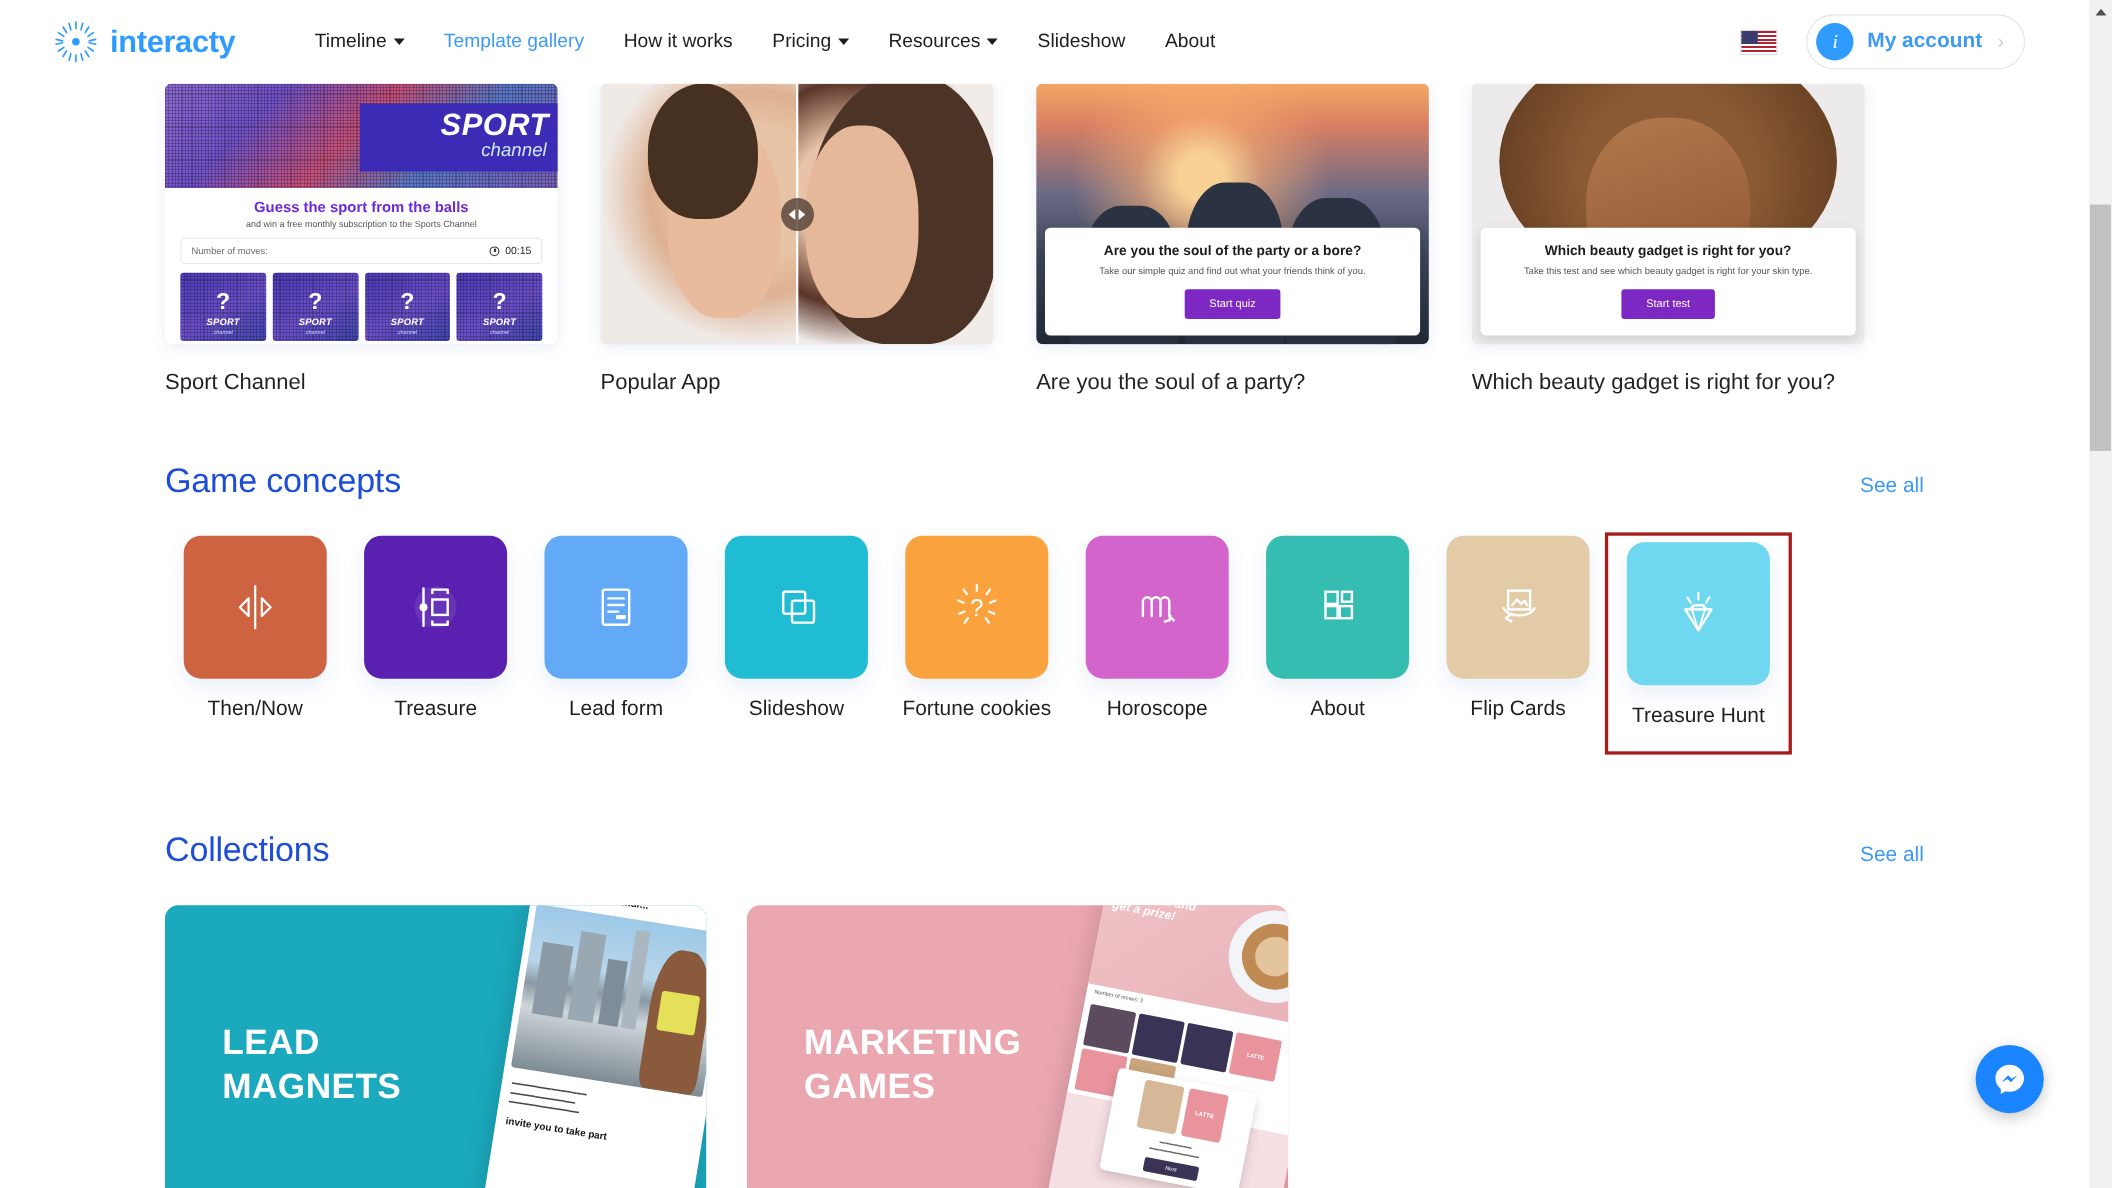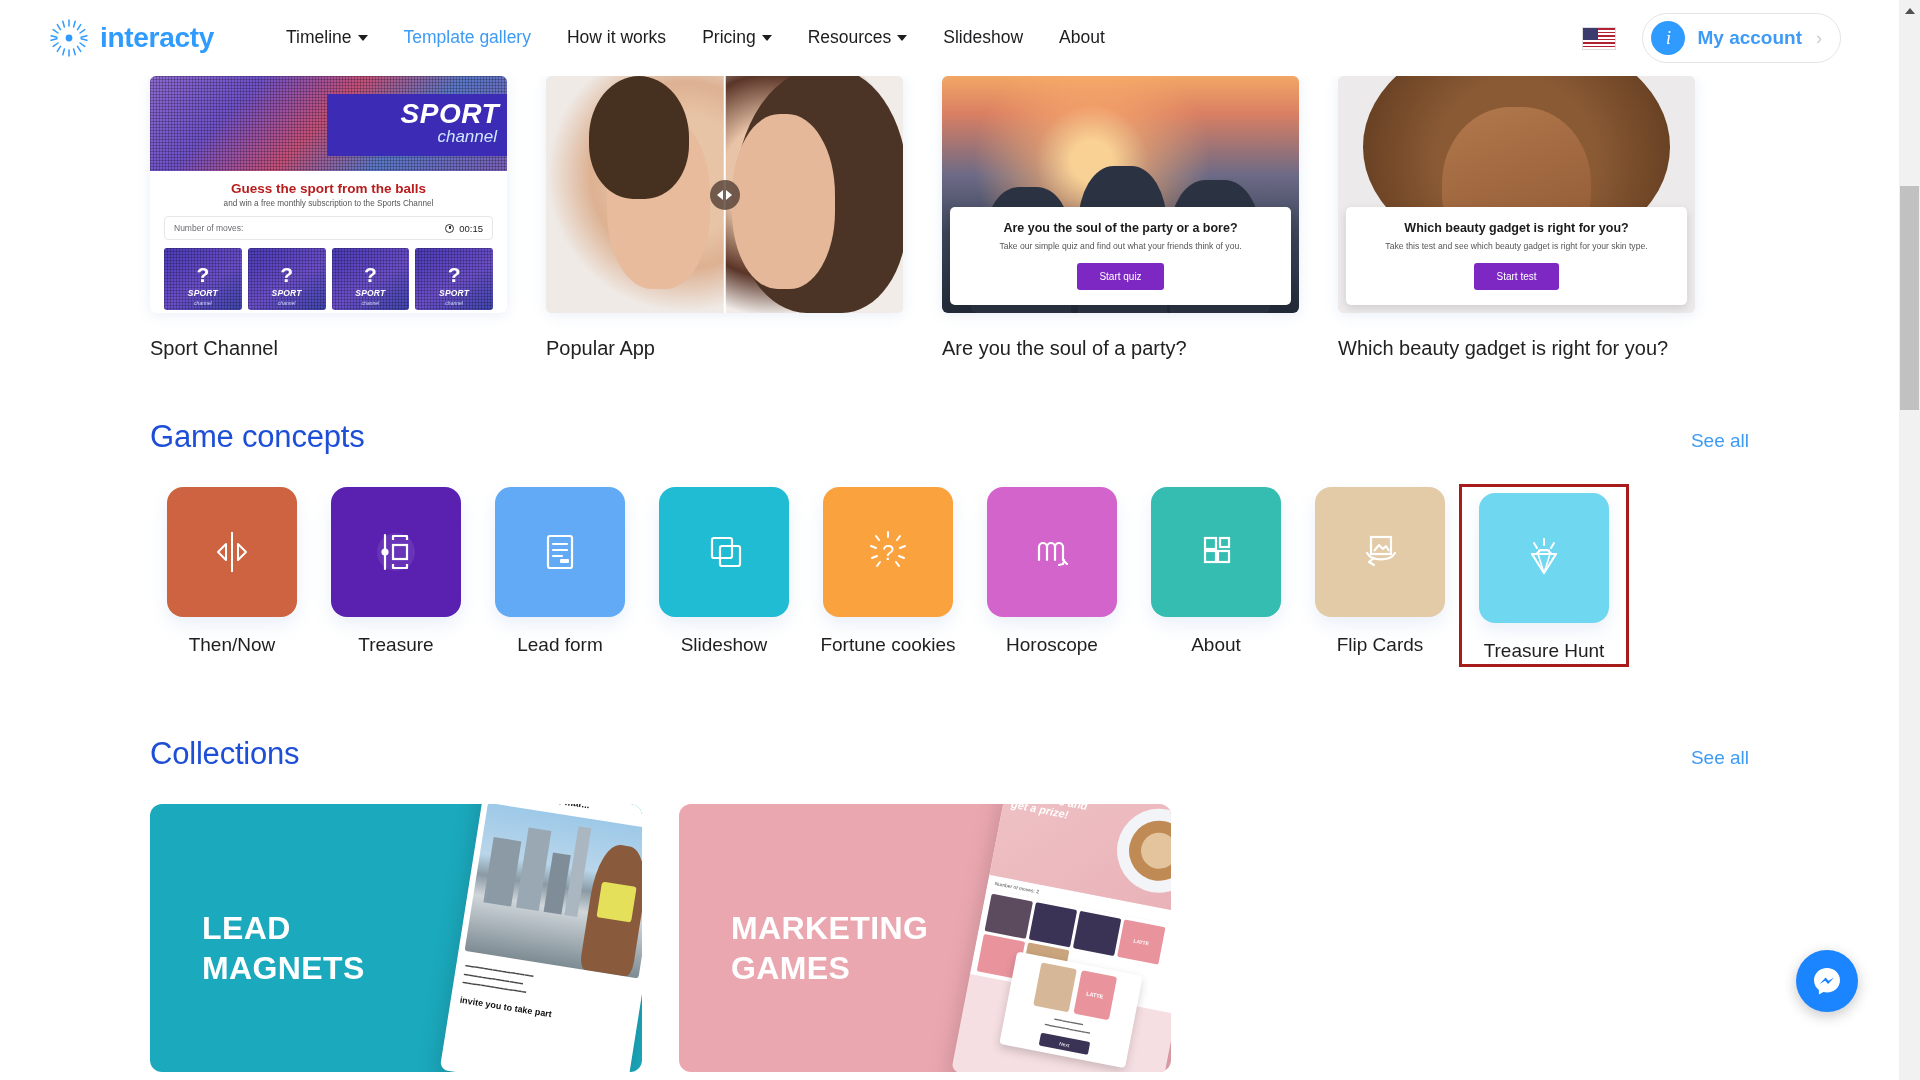--- a/index.html
+++ b/index.html
@@ -72,21 +72,21 @@
   }
   .sport-hero:after{
     content:""; position:absolute; inset:0;
     background-image: repeating-linear-gradient(to right, rgba(0,0,0,.22) 0 1px, transparent 1px 3px),
                       repeating-linear-gradient(to bottom, rgba(0,0,0,.22) 0 1px, transparent 1px 3px);
   }
   .sport-badge { position:absolute; right:0; top:18px; width:180px; height:62px; background:#3b2bb5; z-index:2; }
   .sport-badge .s1 { position:absolute; top:4px; left:0; right:8px; text-align:right; color:#fff; font-style:italic; font-weight:800; font-size:28px; letter-spacing:.5px;}
   .sport-badge .s2 { position:absolute; top:33px; left:0; right:10px; text-align:right; color:#cfe8ff; font-style:italic; font-size:17px;}
   .sport-body { position:absolute; top:95px; left:0; right:0; bottom:0; background:#fff; padding: 10px 14px 0; }
-  .sport-h { text-align:center; font-size:13.5px; font-weight:700; color:#b91c1c; }
+  .sport-h { text-align:center; font-size:13.5px; font-weight:700; color:#6d28d9; }
   .sport-sub { text-align:center; font-size:8.2px; color:#555; margin-top:3px; }
   .sport-bar { margin-top:8px; height:24px; border:1px solid #e7e7ea; border-radius:4px; display:flex; align-items:center; padding:0 9px; font-size:8.5px; color:#6a6a70; }
   .sport-bar .timer { margin-left:auto; display:flex; align-items:center; gap:5px; color:#222; font-size:9.5px;}
   .clock { width:9px;height:9px;border:1.2px solid #333;border-radius:50%; position:relative;}
   .clock:after{content:"";position:absolute;left:3.2px;top:1.4px;width:1.2px;height:3.4px;background:#333;}
   .sport-tiles { margin-top:8px; display:flex; gap:6px; }
   .sport-tile { flex:1; height:62px; border-radius:3px; position:relative; overflow:hidden;
     background: linear-gradient(150deg,#4b3bb8,#6b4fc9 55%,#3f46ad); }
   .sport-tile:after{content:"";position:absolute;inset:0;
     background-image: repeating-linear-gradient(to right, rgba(0,0,0,.2) 0 1px, transparent 1px 3px),
@@ -145,21 +145,21 @@
   .see-all { margin-left:auto; color:#3d9bf5; font-size:19px; cursor:pointer; }
 
   
   .concepts { display:flex; padding: 0 150px; gap: 0; }
   .concept { width: 164px; display:flex; flex-direction:column; align-items:center; cursor:pointer; position:relative;}
   .concept-tile {
     width: 130px; height: 130px; border-radius: 16px; display:flex; align-items:center; justify-content:center;
     box-shadow: 0 8px 18px rgba(140,170,220,.18);
   }
   .concept-label { margin-top: 16px; font-size: 19px; color:#1f1f1f; text-align:center; line-height:1.24; }
-  .concept.marked { outline:3px solid #a81b1b; outline-offset:0; padding:6px 0 1px; }
+  .concept.marked { outline:3px solid #a81b1b; outline-offset:0; padding:6px 0 20px; }
 
   
   .collections { display:flex; padding: 0 150px; gap: 37px; }
   .coll-card { width: 492px; height: 268px; border-radius: 12px; position:relative; overflow:hidden; cursor:pointer; }
   .coll-title { position:absolute; left: 52px; top: 104px; color:#fff; font-size:32px; font-weight:800; line-height:1.25; letter-spacing:.4px; }
   .tilt {
     position:absolute; background:#fff; border-radius:8px; overflow:hidden;
     box-shadow: 0 10px 24px rgba(0,0,0,.18);
   }
 

